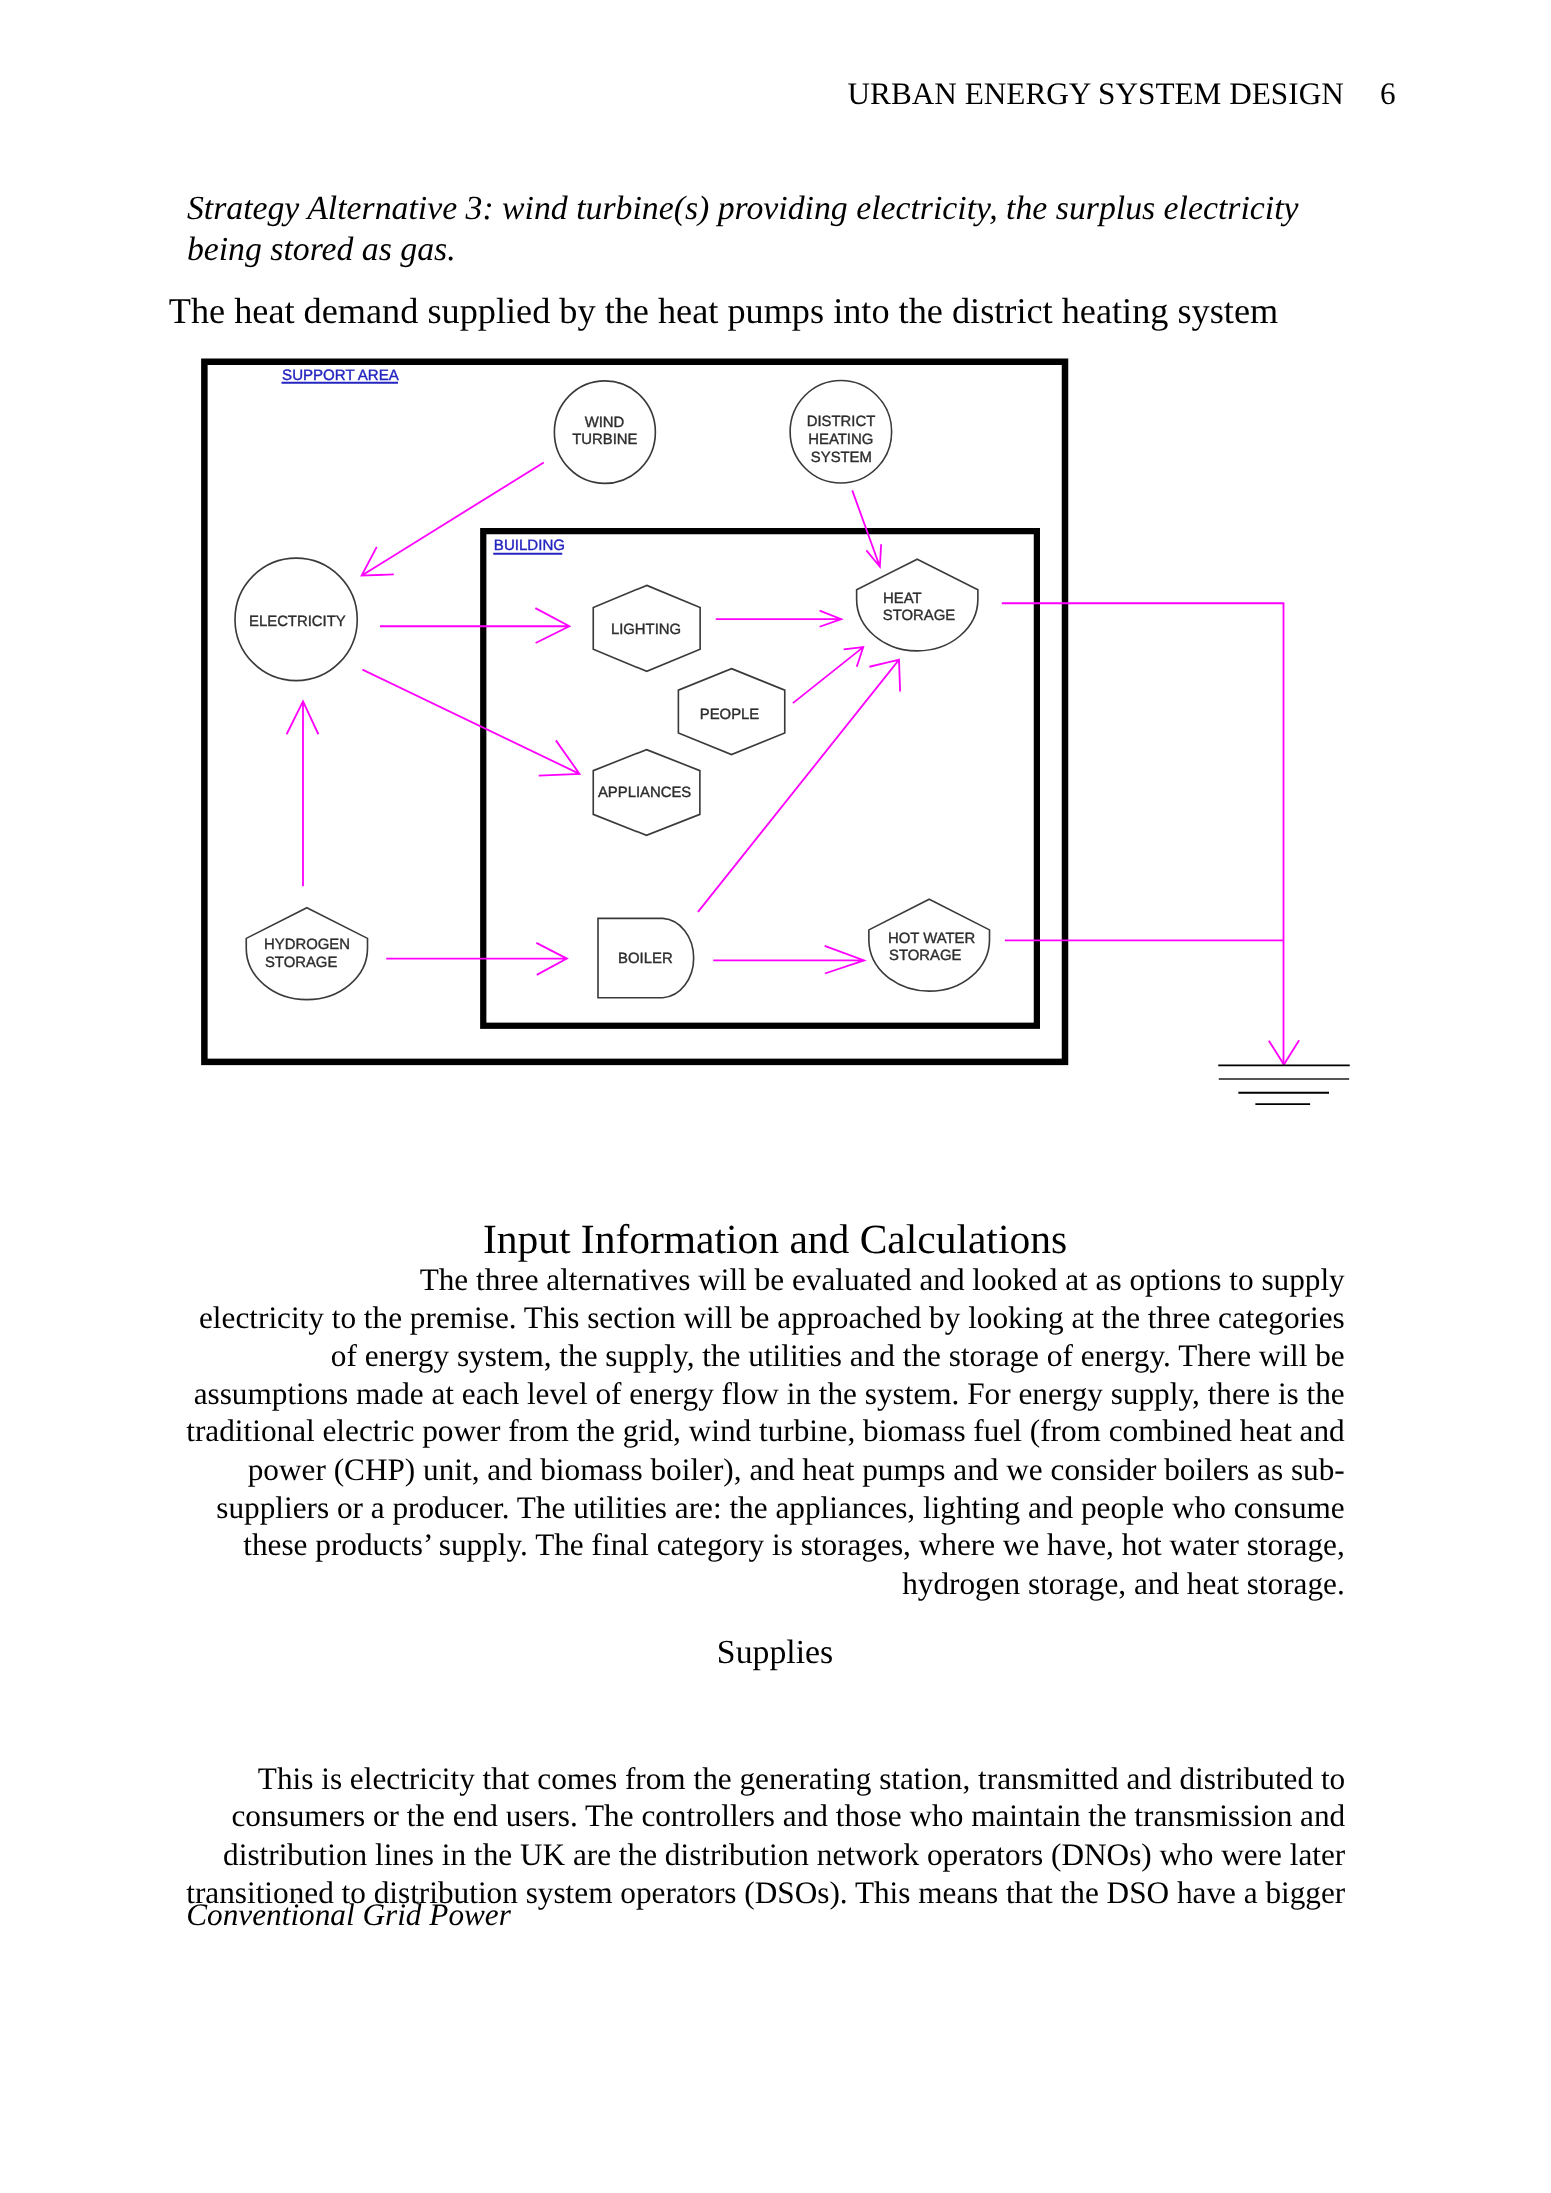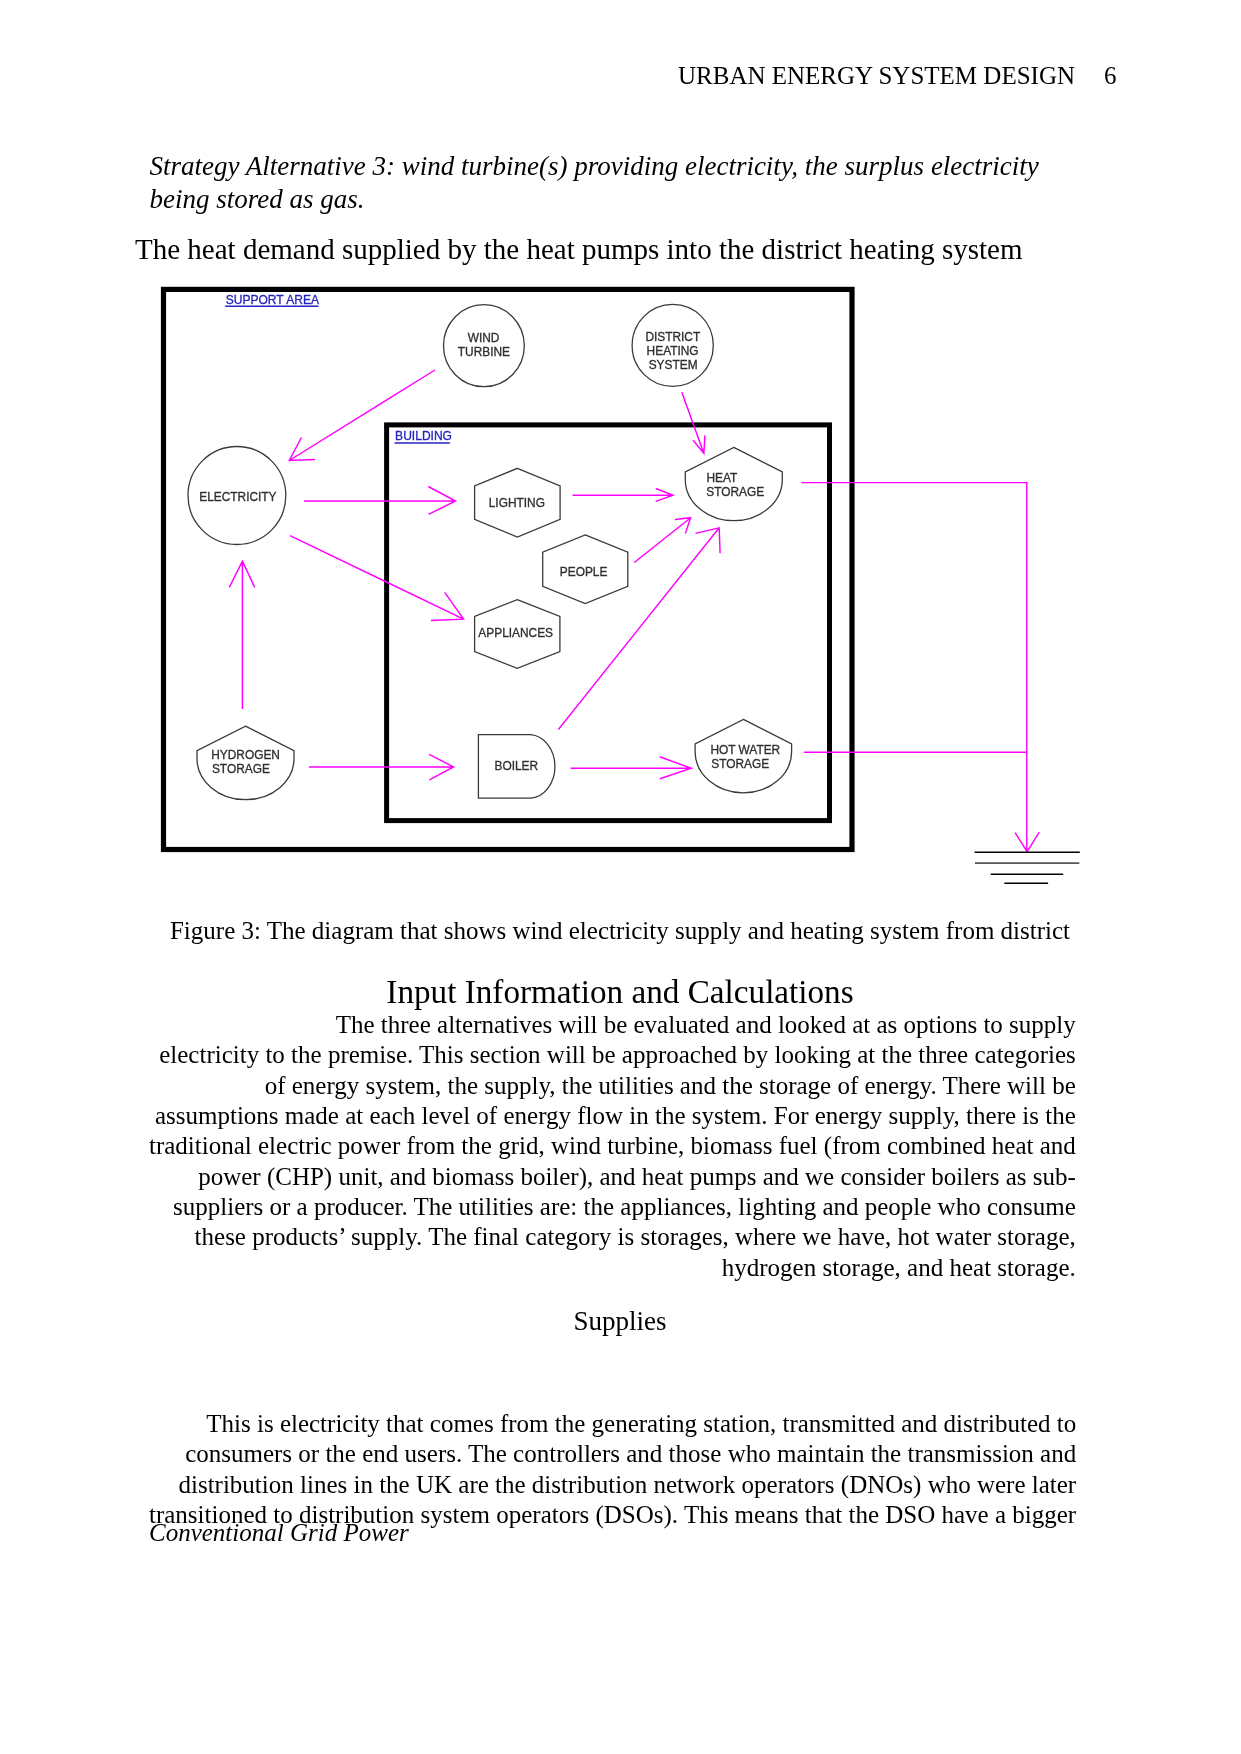--- a/index.html
+++ b/index.html
@@ -90,21 +90,20 @@
     </g>
 
     <g font-family="Liberation Sans, sans-serif" font-size="12.05" fill="#2424c0" stroke="#2424c0" stroke-width="0.3">
       <text x="225.7" y="304.1">SUPPORT AREA</text>
       <path d="M225.2 306.2L318.4 306.2" stroke="#2424c0" stroke-width="1.5"></path>
       <text x="395.1" y="440.2">BUILDING</text>
       <path d="M394.6 443.0L449.8 443.0" stroke="#2424c0" stroke-width="1.5"></path>
     </g>
   </svg>
 
-  <div class="caption">Figure 3: The diagram that shows wind electricity supply and heating system from district</div>
 
   <h2 class="h-sect" style="top:972px">Input Information and Calculations</h2>
   <p class="p-body" style="top:1010px">		The three alternatives will be evaluated and looked at as options to supply
 electricity to the premise. This section will be approached by looking at the three categories
 of energy system, the supply, the utilities and the storage of energy. There will be
 assumptions made at each level of energy flow in the system. For energy supply, there is the
 traditional electric power from the grid, wind turbine, biomass fuel (from combined heat and
 power (CHP) unit, and biomass boiler), and heat pumps and we consider boilers as sub-
 suppliers or a producer. The utilities are: the appliances, lighting and people who consume
 these products’ supply. The final category is storages, where we have, hot water storage,

